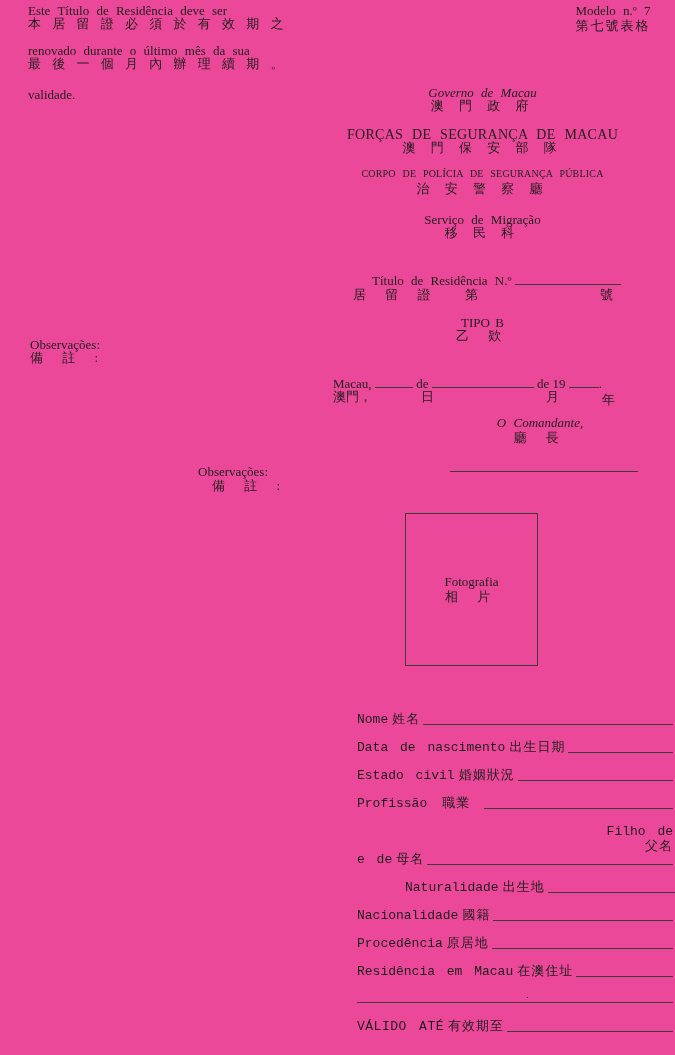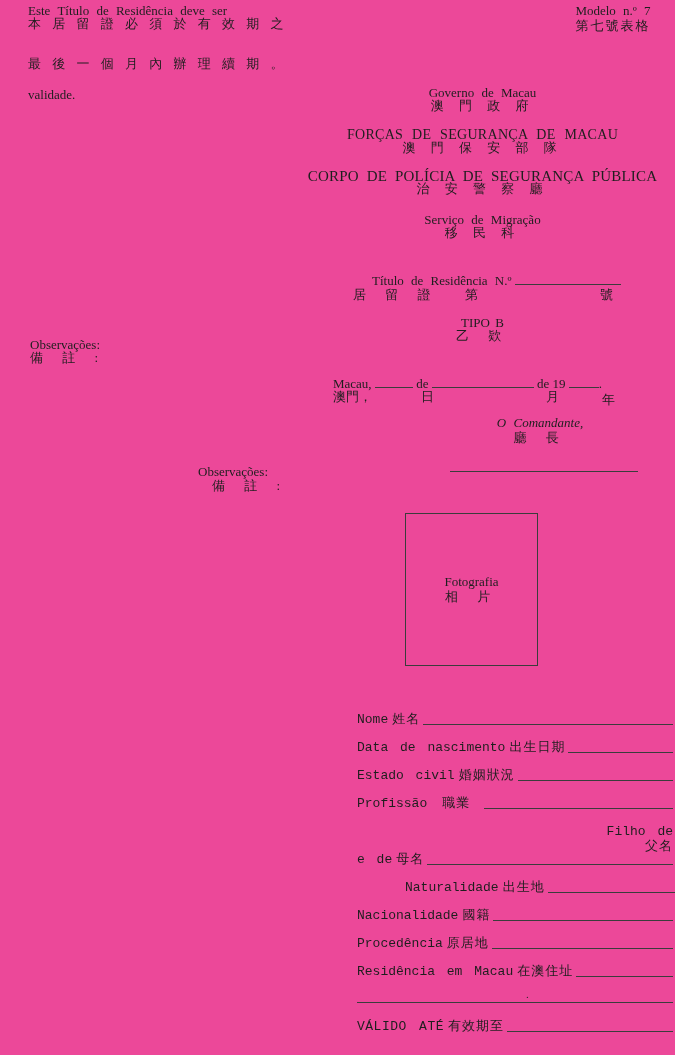--- a/index.html
+++ b/index.html
@@ -11,21 +11,21 @@
     font-size:13px; line-height:1.15;
   }
   .abs { position:absolute; }
   .pt  { font-size:13px; word-spacing:4px; }
   .zh  { font-size:13px; }
   .ls2 { letter-spacing:2px; }
   .ls4 { letter-spacing:4px; }
   .ls6 { letter-spacing:6px; }
   .ls8 { letter-spacing:8px; }
   .caps-lg { font-size:14px; word-spacing:5px; letter-spacing:0.3px; }
-  .caps-md { font-size:15px; word-spacing:4px; letter-spacing:0.2px; }
+  .caps-md { font-size:10px; word-spacing:4px; letter-spacing:0.2px; }
   .center { text-align:center; }
   .italic { font-style:italic; }
   .blank {
     display:inline-block; height:2px;
     border-bottom:1px solid #3c3c3c; vertical-align:baseline;
   }
   .header-col { left:290px; width:385px; text-align:center; }
   .field-row {
     position:absolute; left:357px; width:316px;
     display:flex; align-items:flex-end;font-family:Liberation Mono, monospace;
@@ -45,29 +45,30 @@
   .cont-line { left:357px; top:989px; width:316px; height:14px; border-bottom:1px solid #3c3c3c; }
   .stray-dot { left:526px; top:988px; font-size:11px; color:#2a2a2a; }
 </style>
 </head>
 <body>
 
 <div class="page">
 
   <div class="abs pt" style="left:28px; top:4px;">Este Título de Residência deve ser</div>
   <div class="abs zh ls4" style="left:28px; top:17px;">本 居 留 證 必 須 於 有 效 期 之</div>
+  <div class="abs pt" style="left:28px; top:44px;">renovado durante o último mês da sua</div>
   <div class="abs zh ls4" style="left:28px; top:57px;">最 後 一 個 月 內 辦 理 續 期 。</div>
   <div class="abs pt" style="left:28px; top:88px;">validade.</div>
 
   <div class="abs center" style="left:568px; top:4px; width:90px;">
     <div class="pt">Modelo n.º 7</div>
     <div class="zh ls2">第七號表格</div>
   </div>
 
-  <div class="abs header-col pt" style="top:86px;">Governo de Macau</div>
+  <div class="abs header-col pt" style="top:86px;font-style:italic;">Governo de Macau</div>
   <div class="abs header-col zh ls6" style="top:99px;">澳 門 政 府</div>
 
   <div class="abs header-col caps-lg" style="top:127px;">FORÇAS DE SEGURANÇA DE MACAU</div>
   <div class="abs header-col zh ls6" style="top:141px;">澳 門 保 安 部 隊</div>
 
   <div class="abs header-col caps-md" style="top:168px;">CORPO DE POLÍCIA DE SEGURANÇA PÚBLICA</div>
   <div class="abs header-col zh ls6" style="top:182px;">治 安 警 察 廳</div>
 
   <div class="abs header-col pt" style="top:213px;">Serviço de Migração</div>
   <div class="abs header-col zh ls6" style="top:226px;">移 民 科</div>

